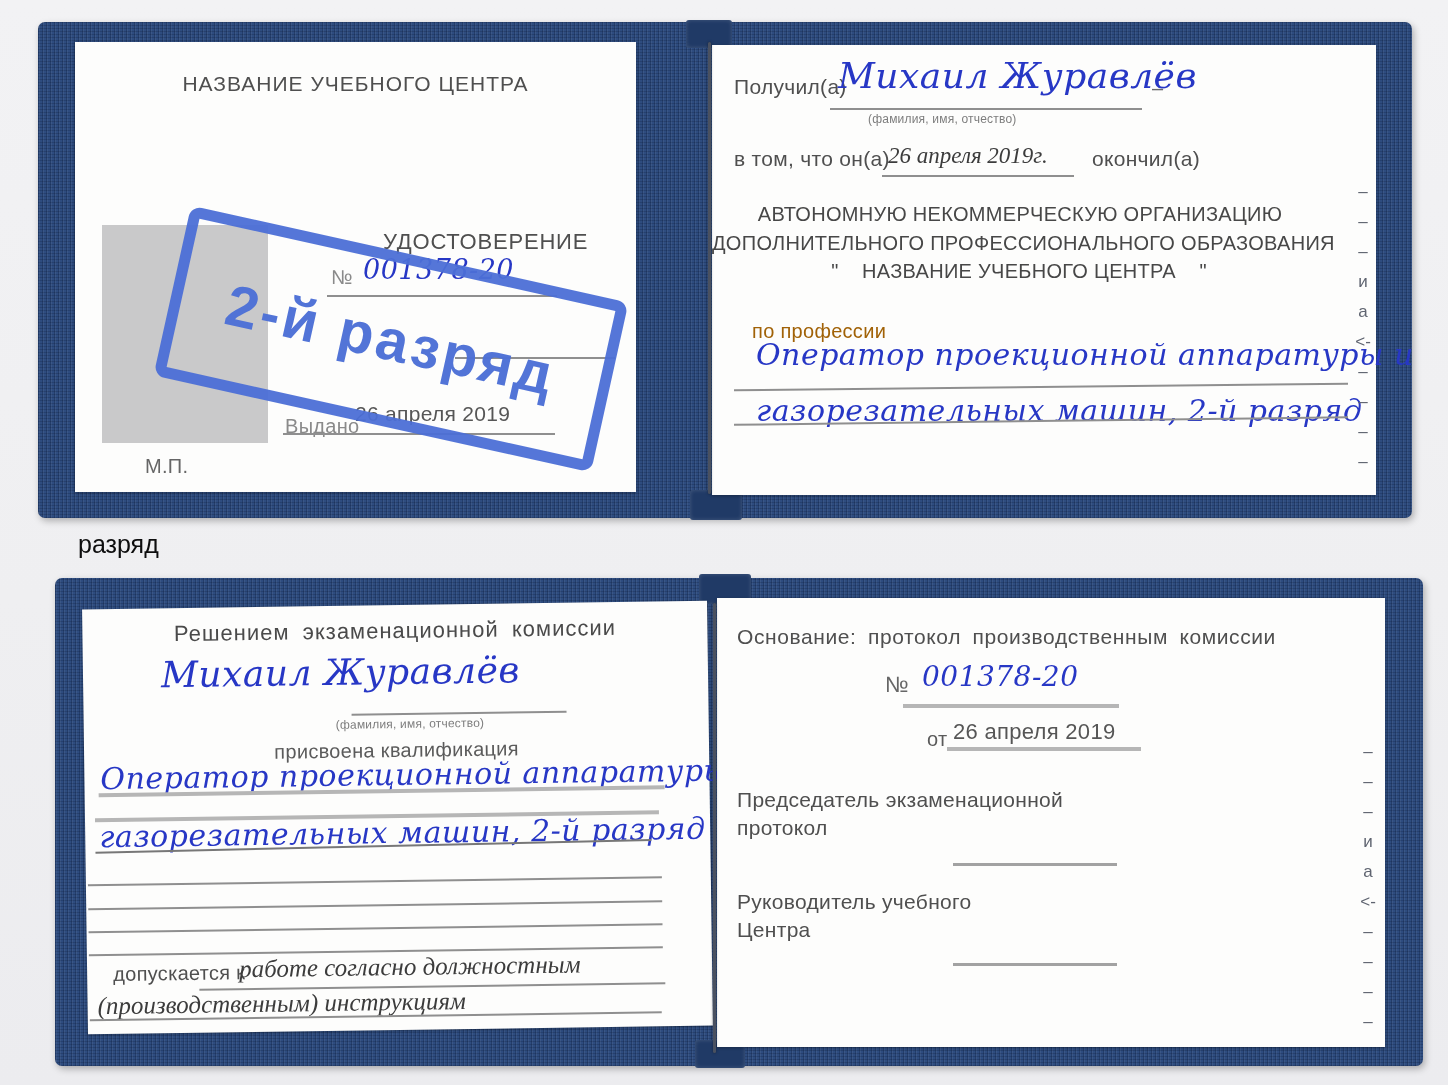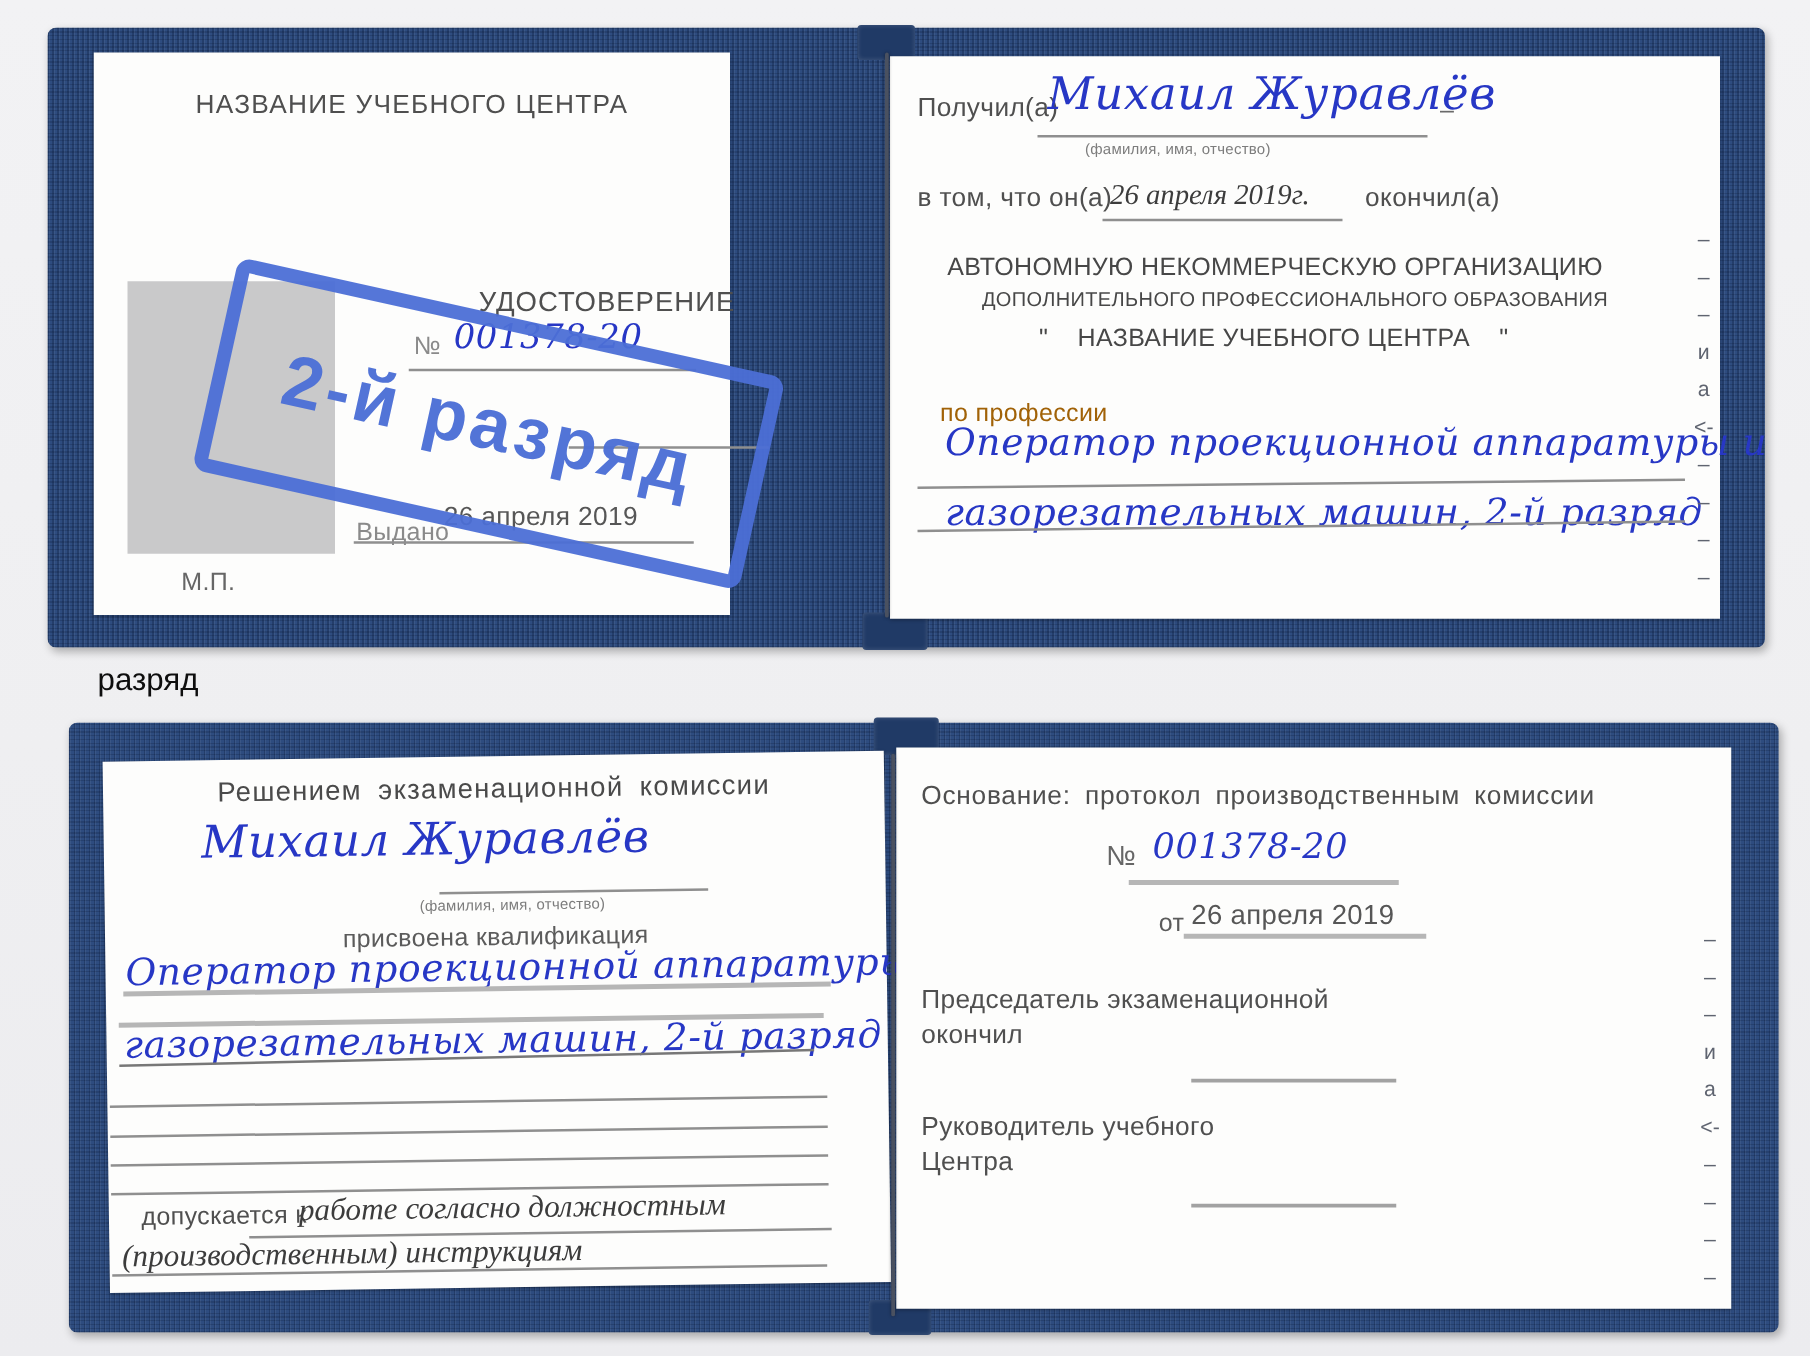--- a/index.html
+++ b/index.html
@@ -12,21 +12,21 @@
   .spread-back{left:55px;top:578px;width:1368px;height:488px;}
   .cover{position:absolute;inset:0;border-radius:7px;background-color:#2e4c7f;
     background-image:
       repeating-linear-gradient(90deg, rgba(10,25,55,.28) 0 1px, rgba(255,255,255,.06) 1px 2px, rgba(0,0,0,0) 2px 4px),
       repeating-linear-gradient(0deg, rgba(8,22,50,.22) 0 1px, rgba(0,0,0,0) 1px 3px);
     box-shadow:2px 3px 7px rgba(0,0,0,.28);}
   .tab{position:absolute;background:#203a66;border-radius:3px;box-shadow:inset 0 0 4px rgba(255,255,255,.18);z-index:1;}
   .page{position:absolute;background:#fdfdfc;box-shadow:0 1px 3px rgba(0,0,0,.3);z-index:2;}
   .bindline{position:absolute;width:3px;background:#4a5160;z-index:3;border-radius:2px;box-shadow:0 0 3px rgba(0,0,0,.4);}
 
-  .pg-fl{left:37px;top:20px;width:509px;height:450px;}
+  .pg-fl{left:37px;top:20px;width:561px;height:450px;}
   .pg-fr{left:674px;top:23px;width:664px;height:450px;}
   .bind-front{left:670px;top:20px;height:452px;}
   .pg-bl{left:30px;top:27px;width:625px;height:425px;transform:rotate(-0.8deg);}
   .pg-br{left:662px;top:20px;width:668px;height:449px;}
   .bind-back{left:658px;top:25px;height:450px;}
 
   
   .print{position:absolute;color:#4f4f4f;font-size:20px;letter-spacing:.3px;white-space:nowrap;}
   .print-dim{color:#8a8a8a;}
   .hw{position:absolute;font-family:"DejaVu Serif",serif;font-style:italic;color:#2737c5;white-space:nowrap;letter-spacing:.5px;}
@@ -85,21 +85,21 @@
       <div class="uline" style="left:118px;top:63px;width:312px;"></div>
       <div class="hint" style="left:156px;top:67px;">(фамилия, имя, отчество)</div>
       <div class="print" style="left:440px;top:32px;color:#6a6a6a;">–</div>
 
       <div class="print" style="left:22px;top:102px;font-size:21px;">в том, что он(а)</div>
       <div class="typed" style="left:176px;top:98px;font-size:23px;">26 апреля 2019г.</div>
       <div class="uline" style="left:170px;top:130px;width:192px;"></div>
       <div class="print" style="left:380px;top:102px;font-size:21px;">окончил(а)</div>
 
       <div class="print cntr" style="top:158px;font-size:20px;padding-right:48px;box-sizing:border-box;color:#474747;">АВТОНОМНУЮ НЕКОММЕРЧЕСКУЮ ОРГАНИЗАЦИЮ</div>
-      <div class="print cntr" style="top:187px;font-size:16px;padding-right:50px;box-sizing:border-box;color:#474747;padding-left:34px;">ДОПОЛНИТЕЛЬНОГО ПРОФЕССИОНАЛЬНОГО ОБРАЗОВАНИЯ</div>
+      <div class="print cntr" style="top:187px;font-size:20px;padding-right:50px;box-sizing:border-box;color:#474747;">ДОПОЛНИТЕЛЬНОГО ПРОФЕССИОНАЛЬНОГО ОБРАЗОВАНИЯ</div>
       <div class="print cntr pre" style="top:215px;font-size:20px;padding-right:50px;box-sizing:border-box;color:#474747;">"    НАЗВАНИЕ УЧЕБНОГО ЦЕНТРА    "</div>
 
       <div class="print" style="left:40px;top:275px;color:#a16207;">по профессии</div>
       <div class="hw" style="left:44px;top:292px;font-size:30px;">Оператор проекционной аппаратуры и</div>
       <div class="uline" style="left:22px;top:341px;width:614px;transform:rotate(-0.6deg);"></div>
       <div class="hw" style="left:44px;top:348px;font-size:30px;">газорезательных машин, 2-й разряд</div>
       <div class="uline" style="left:22px;top:375px;width:614px;transform:rotate(-0.7deg);"></div>
 
       <div class="edge-col" style="left:638px;top:132px;">
         <span>–</span>
@@ -157,21 +157,21 @@
         <span>протокол производственным комиссии</span>
       </div>
       <div class="print" style="left:168px;top:74px;font-size:22px;color:#666;">№</div>
       <div class="hw" style="left:205px;top:62px;font-size:28px;">001378-20</div>
       <div class="uline thick" style="left:186px;top:106px;width:216px;"></div>
       <div class="print" style="left:210px;top:130px;color:#5b5b5b;">от</div>
       <div class="print" style="left:236px;top:121px;font-size:22px;color:#565656;">26 апреля 2019</div>
       <div class="uline thick" style="left:230px;top:149px;width:194px;"></div>
 
       <div class="print" style="left:20px;top:190px;font-size:21px;">Председатель экзаменационной</div>
-      <div class="print" style="left:20px;top:218px;font-size:21px;">окончил</div>
+      <div class="print" style="left:20px;top:218px;font-size:21px;">протокол</div>
       <div class="uline" style="left:236px;top:265px;width:164px;height:3px;background:#a2a2a2;"></div>
 
       <div class="print" style="left:20px;top:292px;font-size:21px;">Руководитель учебного</div>
       <div class="print" style="left:20px;top:320px;font-size:21px;">Центра</div>
       <div class="uline" style="left:236px;top:365px;width:164px;height:3px;background:#a2a2a2;"></div>
 
       <div class="edge-col" style="left:638px;top:139px;">
         <span>–</span>
         <span>–</span>
         <span>–</span>

